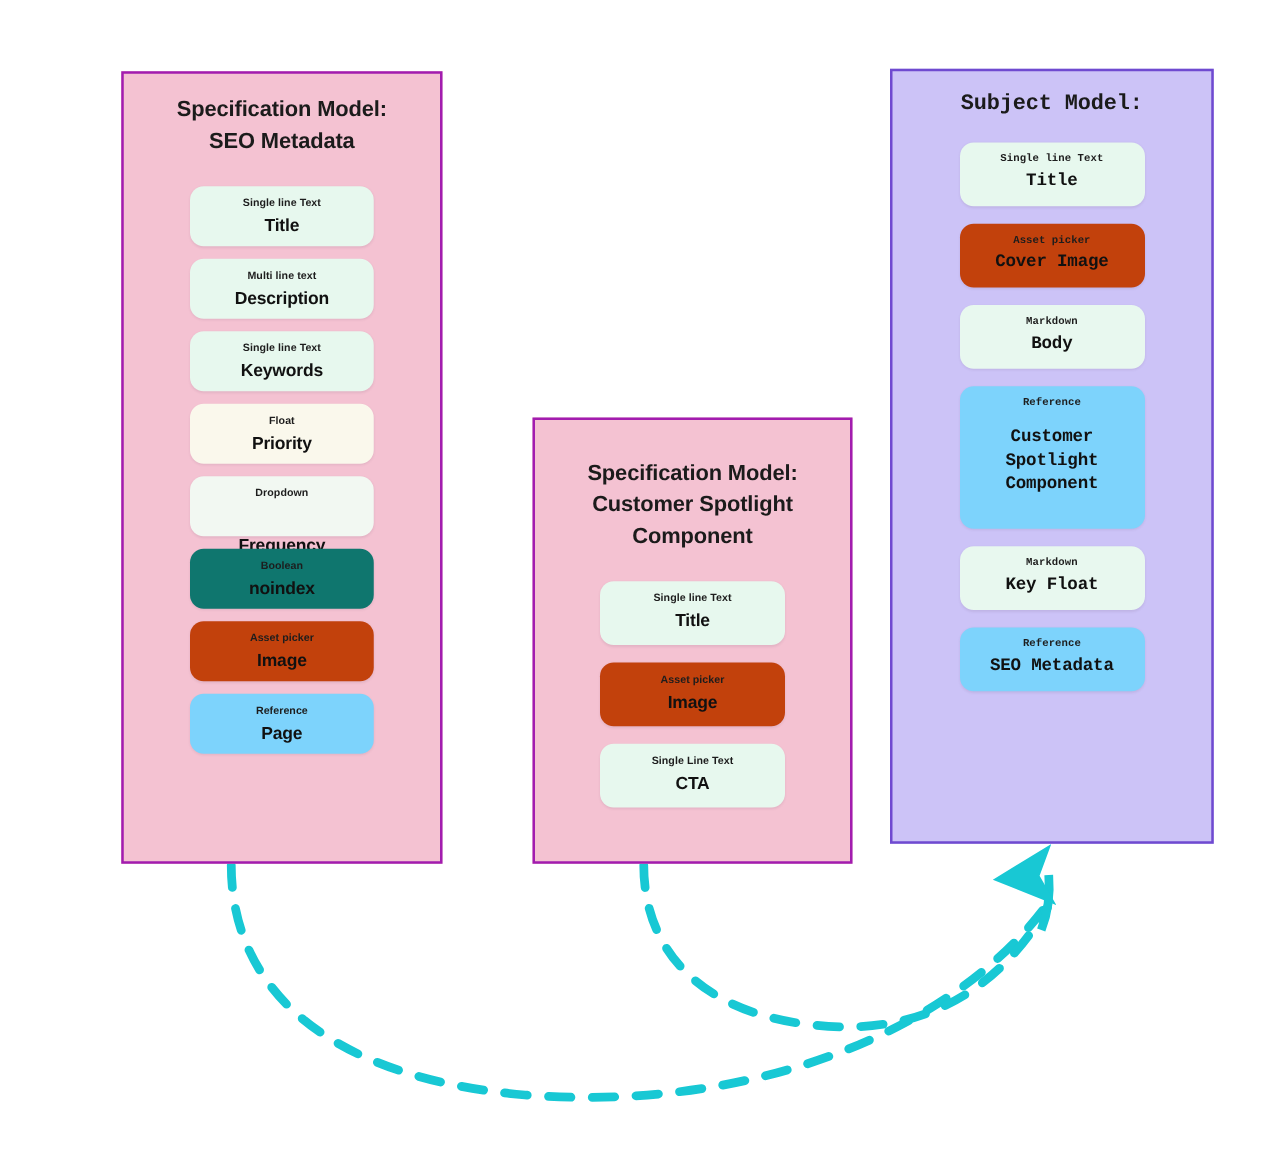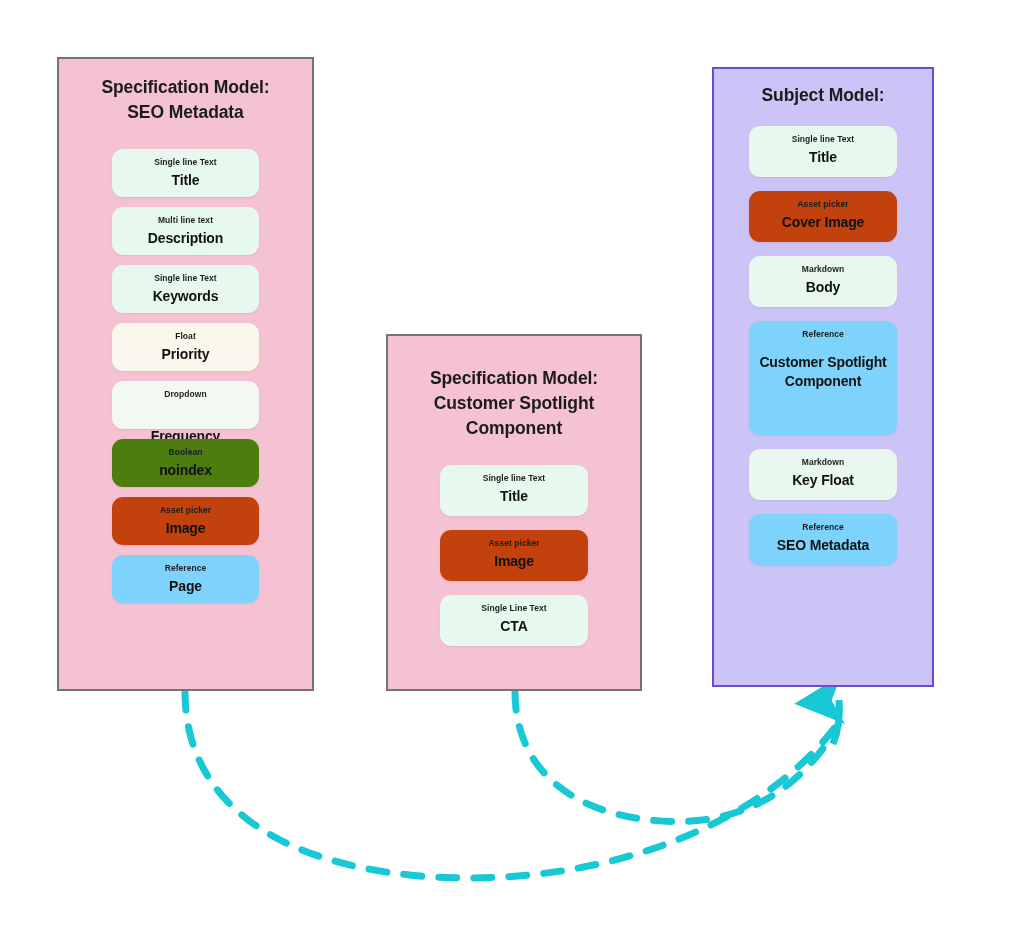--- a/index.html
+++ b/index.html
@@ -25,21 +25,22 @@
   
   .model-box {
     position: absolute;
     box-sizing: border-box;
     display: flex;
     flex-direction: column;
     align-items: center;
   }
   .model-box.pink {
     background: #f4c2d2;
-    border: 2px solid #737373;
+    border: 2px solid #a21caf;
+    margin-left: 40px;
   }
   .model-box.purple {
     background: #ccc3f7;
     border: 2px solid #6f4ad0;
   }
 
   .model-title {
     font-size: 17.5px;
     font-weight: bold;
     color: #1b1b1b;
@@ -90,32 +91,32 @@
   #box-seo .fields { margin-top: 24px; }
   #box-seo .field-card { width: 147px; margin-bottom: 10px; height: 48px; }
 
   
   #box-csc { left: 386px; top: 334px; width: 256px; height: 357px; }
   #box-csc .model-title { margin-top: 30px; }
   #box-csc .fields { margin-top: 24px; }
   #box-csc .field-card { width: 148px; margin-bottom: 14px; height: 51px; }
 
   
-  #box-lp { left: 712px; top: 67px; width: 222px; height: 620px; }
+  #box-lp { left: 712px; top: 55px; width: 259px; height: 620px; font-family: Liberation Mono, monospace; }
   #box-lp .model-title { margin-top: 14px; }
   #box-lp .fields { margin-top: 18px; }
   #box-lp .field-card { width: 148px; margin-bottom: 14px; height: 51px; }
   #box-lp .field-card.tall { height: 114px; justify-content: flex-start; }
   #box-lp .field-card.tall .field-name { margin-top: 10px; }
 
   
   .tint-text      { background: #e7f8ee; }
   .tint-float     { background: #faf8ec; }
   .tint-dropdown  { background: #f2f8f2; gap: 24px; }
-  .tint-boolean   { background: #4d7c0f; }
+  .tint-boolean   { background: #0f766e; }
   .tint-asset     { background: #c2410c; }
   .tint-reference { background: #7dd3fc; }
   .tint-markdown  { background: #e8f8ef; }
 </style>
 </head>
 <body>
 
 <div id="canvas">
 
   <svg id="connectors" width="1024" height="933" style="position:absolute;left:0;top:0;">

